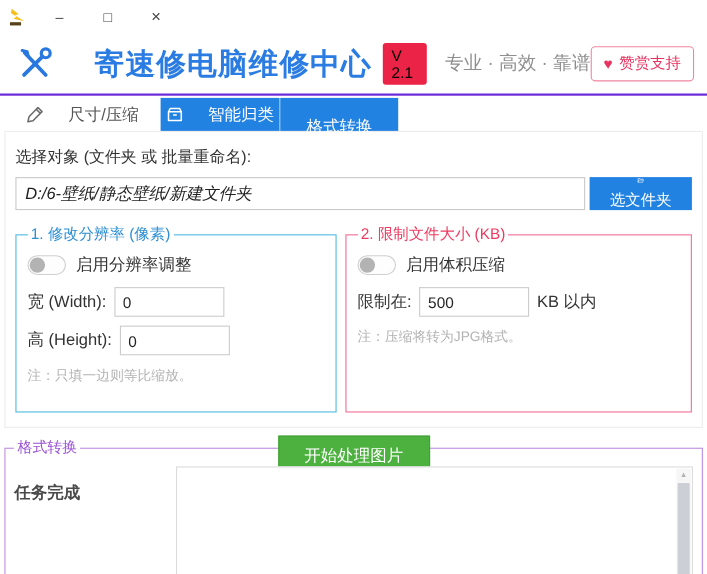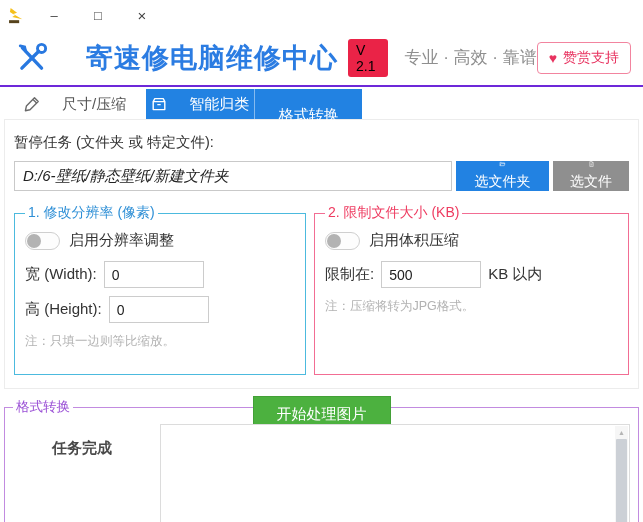--- a/index.html
+++ b/index.html
@@ -75,21 +75,21 @@
 
   
   .console { margin:9px 4px 0; border:1px solid #c28be0; padding:4px 8px 8px; }
   .console legend { color:#9b51d6; font-size:13.5px; padding:0 3px; }
   .console-row { display:flex; gap:9px; margin-top:4px; }
   .console-left { flex:0 0 138px; }
   .pause-btn { width:100%; height:40px; background:#f2f2f2; border:none;
     color:#c9c9c9; font-size:14px; display:flex; align-items:center;
     justify-content:center; gap:7px; font-family:inherit; }
   .pause-btn .picon { width:15px; height:15px; display:block; }
-  .status-text { text-align:center; margin-top:15px; font-weight:bold;
+  .status-text { margin-top:15px; font-weight:bold;
     color:#4a4a4a; font-size:15px; }
   .log-box { flex:1 1 auto; border:1px solid #dcdcdc; background:#fff;
     position:relative; height:118px; }
   .log-text { position:absolute; inset:2px 16px 2px 4px; font-size:12px;
     color:#666; overflow:hidden; white-space:pre-wrap; }
   .scrollbar { position:absolute; top:1px; right:1px; bottom:1px; width:13px;
     background:#f6f6f6; display:flex; flex-direction:column; align-items:center; }
   .sb-arrow { font-size:7px; color:#b5b5b5; line-height:13px; height:13px; }
   .sb-thumb { flex:1 1 auto; width:11px; background:#ccd0d6; border-radius:1px; }
 </style>
@@ -141,37 +141,30 @@
     <svg class="ticon" viewBox="0 0 16 16" fill="none" stroke="#ffffff" stroke-width="1.4" stroke-linejoin="round">
       <rect x="2" y="2.8" width="12" height="10.4"></rect>
       <path d="M2.4 11l3.4-3.4 2.8 2.8 2.4-2.4 2.8 2.8"></path>
       <circle cx="6" cy="6" r="1"></circle>
     </svg>
     <span>格式转换</span>
   </div>
 </div>
 
 <div class="content">
-  <div class="select-label">暂停任务 (文件夹 或 特定文件):</div>
+  <div class="select-label">选择对象 (文件夹 或 批量重命名):</div>
 
   <div class="path-row">
     <input class="path-input" type="text" value="D:/6-壁纸/静态壁纸/新建文件夹" style="">
     <button class="btn btn-folder">
       <svg class="bicon" viewBox="0 0 16 16" fill="none" stroke="#ffffff" stroke-width="1.4" stroke-linejoin="round">
         <path d="M1.5 12.5v-9h4.2l1.4 1.5h6.4v2"></path>
           <path d="M3.3 7h11.2l-1.8 5.5H1.5z"></path>
       </svg>
       <span>选文件夹</span>
-    </button>
-    <button class="btn btn-file">
-      <svg class="bicon" viewBox="0 0 16 16" fill="none" stroke="#ffffff" stroke-width="1.4" stroke-linejoin="round">
-        <path d="M3.5 1.5h6l3 3v10h-9z"></path>
-          <path d="M9.5 1.5v3h3M5.6 8h4.8M5.6 10.6h4.8"></path>
-      </svg>
-      <span>选文件</span>
     </button>
   </div>
 
   <div class="panels">
 
     <fieldset class="panel panel-res">
       <legend>1. 修改分辨率 (像素)</legend>
       <div class="toggle-row">
         <div class="toggle">
           <div class="knob"></div>

